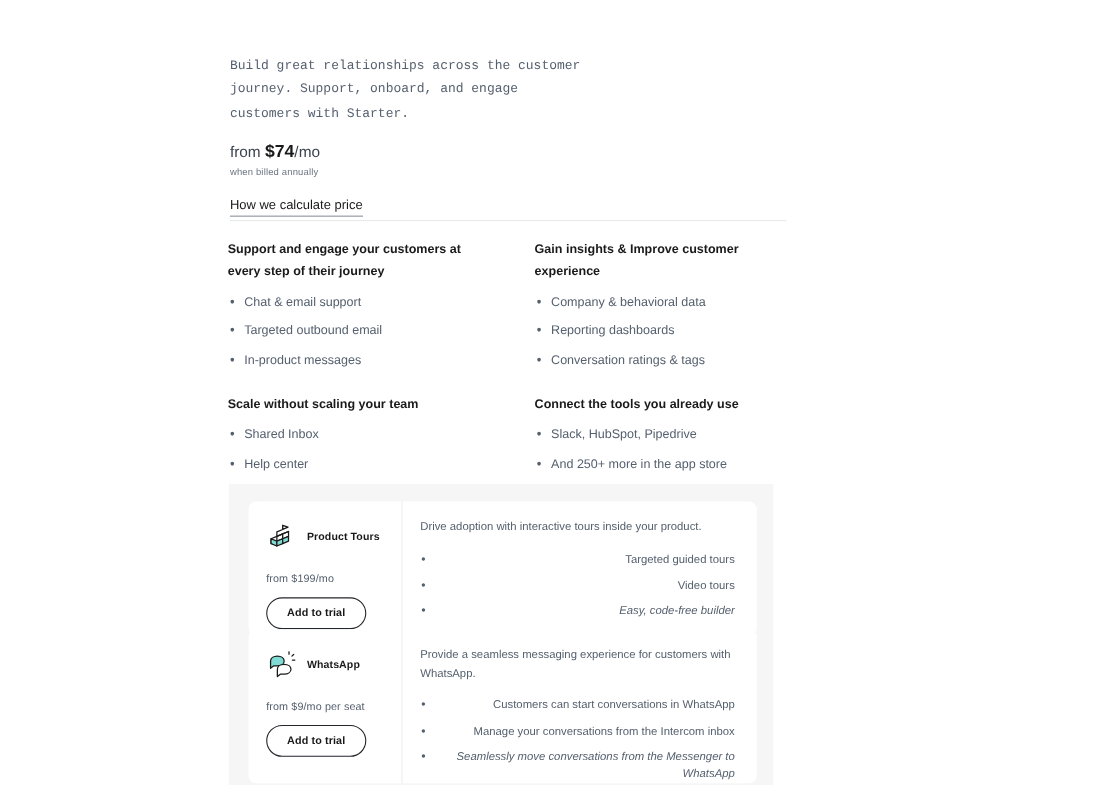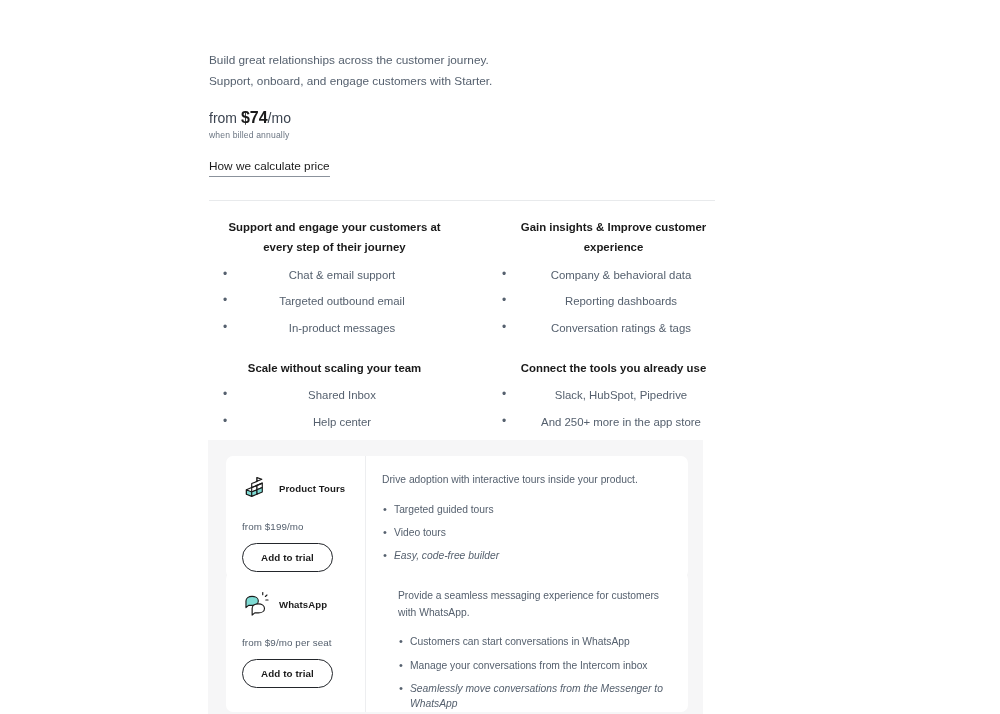--- a/index.html
+++ b/index.html
@@ -35,20 +35,21 @@
     color: #1a1a1a;
     margin-bottom: 20px;
   }
 
   .plan-desc {
     font-size: 11.8px;
     line-height: 1.82;
     color: #55606e;
     max-width: 320px;
     margin-bottom: 16px;
+    font-family: Liberation Mono, monospace;
   }
 
   .price-row {
     font-size: 14px;
     color: #3c4450;
     margin-bottom: 3px;
   }
   .price-row .amount {
     font-weight: bold;
     color: #1a1a1a;
@@ -83,26 +84,25 @@
     left: 209px;
     top: 200px;
     width: 506px;
     height: 1px;
     background: #e8eaec;
   }
 
   
   .features {
     position: absolute;
-    left: 221px;
+    left: 207px;
     top: 217px;
     width: 506px;
     display: flex;
     gap: 52px;
-    text-align: center;
   }
 
   .feat-col { width: 235px; }
 
   .feat-group { margin-bottom: 22px; }
   .feat-group:last-child { margin-bottom: 0; }
 
   .feat-heading {
     font-size: 11.4px;
     font-weight: bold;
@@ -145,21 +145,21 @@
   .addon-card {
     position: absolute;
     left: 18px;
     width: 462px;
     background: #ffffff;
     border-radius: 7px;
     display: flex;
   }
 
   .addon-card.tours { top: 16px; height: 122px; }
-  .addon-card.whatsapp { top: 132px; height: 140px; gap: 16px; }
+  .addon-card.whatsapp { top: 132px; height: 140px; }
 
   .addon-left {
     width: 140px;
     flex: 0 0 140px;
     border-right: 1px solid #edeef0;
     padding: 17px 0 0 16px;
   }
 
   .addon-brand {
     display: flex;
@@ -212,21 +212,21 @@
   }
 
   .addon-desc {
     font-size: 10.3px;
     line-height: 1.62;
     color: #55606e;
     margin-bottom: 14px;
     max-width: 290px;
   }
 
-  .addon-list { list-style: none; }
+  .addon-list { list-style: none; text-align: right; }
 
   .addon-list li {
     position: relative;
     font-size: 10.3px;
     color: #55606e;
     line-height: 1.4;
     padding-left: 12px;
     margin-bottom: 9px;
   }
   .addon-list li:last-child { margin-bottom: 0; font-style: italic; }

